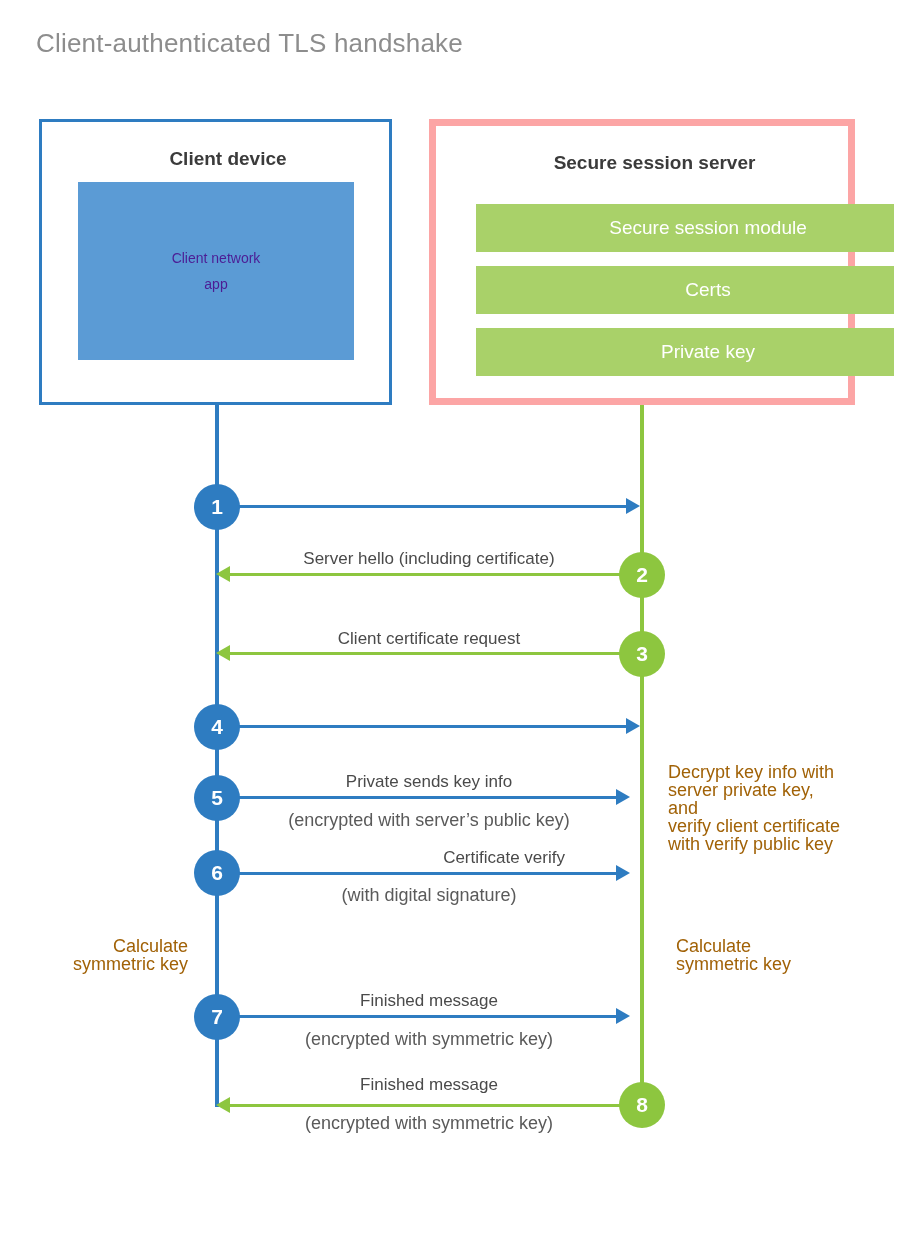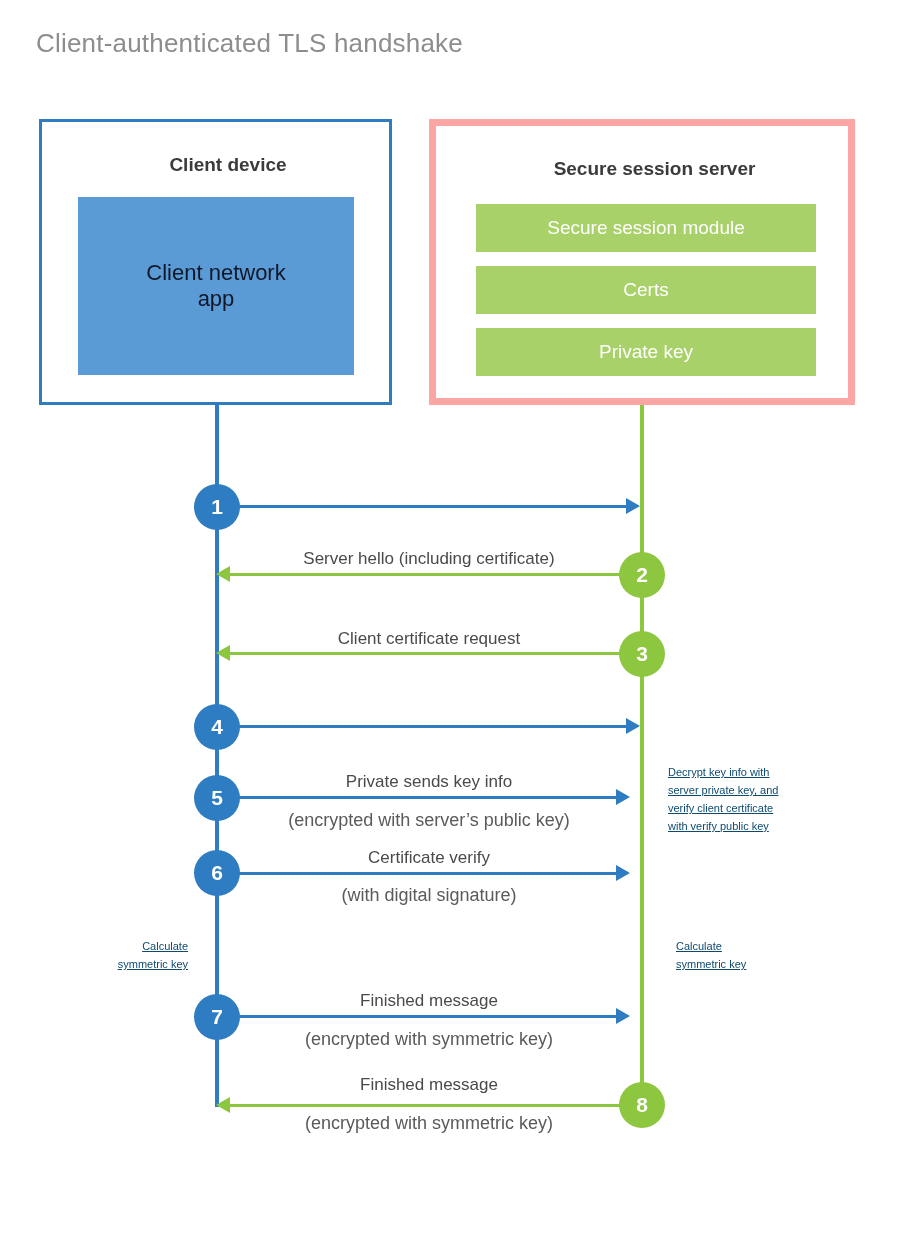--- a/index.html
+++ b/index.html
@@ -48,56 +48,57 @@
     left: 429px;
     top: 119px;
     width: 426px;
     height: 286px;
     border: 7px solid #fca5a5;
   }
   .actor-title {
     position: absolute;
     left: 0;
     right: 0;
-    top: 32px;
+    top: 26px;
     text-align: center;
     font-size: 19px;
     font-weight: bold;
     color: #3b3b3b;
     margin-left: 25px;
   }
 
   
   #client-app-block {
     position: absolute;
     left: 36px;
-    top: 75px;
+    top: 60px;
     width: 276px;
     height: 178px;
     background: #5B9BD5;
-    color: #0f172a;
-    font-size: 22px;
+    color: #4c1d95;
+    font-size: 14px;
     line-height: 26px;
     display: flex;
     align-items: center;
     justify-content: center;
     text-align: center;
   }
   .server-block {
     position: absolute;
     left: 40px;
-    width: 340px;
+    width: 372px;
     height: 48px;
     background: #A9D169;
     color: #ffffff;
     font-size: 19px;
     display: flex;
     align-items: center;
     justify-content: center;
     text-align: right;
+    padding-left: 46px;
   }
   #server-block-0 { top: 78px; }
   #server-block-1 { top: 140px; }
   #server-block-2 { top: 202px; }
 
   
   .lifeline {
     position: absolute;
     width: 4px;
   }
@@ -168,24 +169,23 @@
     position: absolute;
     text-align: center;
     font-size: 18px;
     color: #5a5a5a;
     white-space: nowrap;
   }
 
   
   .side-note {
     position: absolute;
-    font-size: 11px;
+    font-size: 18px;
     line-height: 18px;
-    color: #0c4a6e;
-    text-decoration: underline;
+    color: #a16207;
   }
   .side-note.left  { text-align: right; }
   .side-note.right { text-align: left; }
 </style>
 </head>
 <body>
 
 <div id="canvas">
 
   <div class="page-title">Client-authenticated TLS handshake</div>
@@ -227,21 +227,21 @@
   <div class="arrow-line blue" style="left:230px; top:725px; width:404px;"></div>
   <div class="arrow-head right blue" style="left:626px; top:718px;"></div>
   <div class="step-circle blue" style="left:194px; top:704px;">4</div>
 
   <div class="arrow-label" style="left:279px; top:772px; width:300px;">Private sends key info</div>
   <div class="arrow-line blue" style="left:230px; top:796px; width:394px;"></div>
   <div class="arrow-head right blue" style="left:616px; top:789px;"></div>
   <div class="arrow-sublabel" style="left:279px; top:810px; width:300px;">(encrypted with server’s public key)</div>
   <div class="step-circle blue" style="left:194px; top:775px;">5</div>
 
-  <div class="arrow-label" style="left:279px; top:848px; width:300px;">Certificate verify</div>
+  <div class="arrow-label" style="left:265px; top:848px; width:300px;text-align:right;">Certificate verify</div>
   <div class="arrow-line blue" style="left:230px; top:872px; width:394px;"></div>
   <div class="arrow-head right blue" style="left:616px; top:865px;"></div>
   <div class="arrow-sublabel" style="left:279px; top:885px; width:300px;">(with digital signature)</div>
   <div class="step-circle blue" style="left:194px; top:850px;">6</div>
 
   <div class="arrow-label" style="left:279px; top:991px; width:300px;">Finished message</div>
   <div class="arrow-line blue" style="left:230px; top:1015px; width:394px;"></div>
   <div class="arrow-head right blue" style="left:616px; top:1008px;"></div>
   <div class="arrow-sublabel" style="left:279px; top:1029px; width:300px;">(encrypted with symmetric key)</div>
   <div class="step-circle blue" style="left:194px; top:994px;">7</div>

